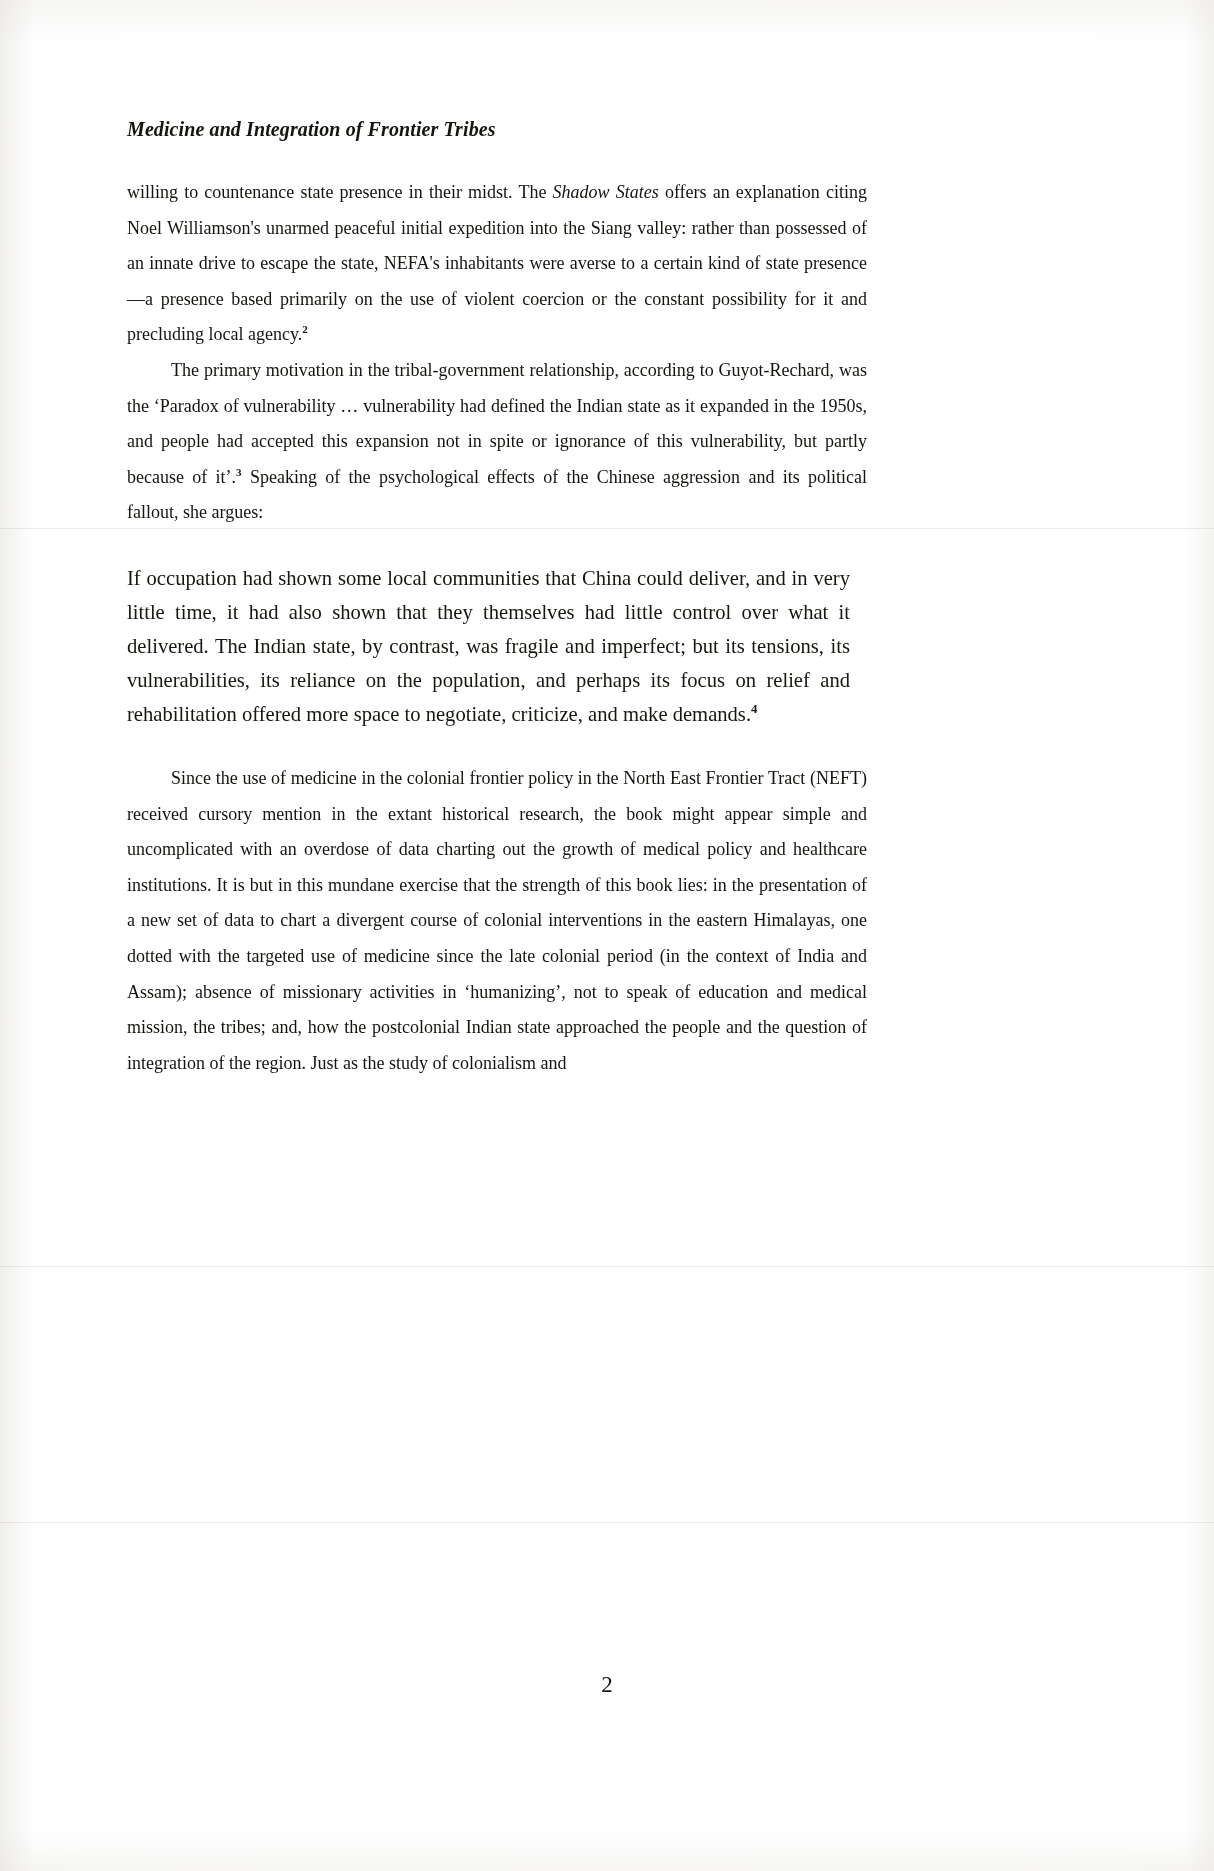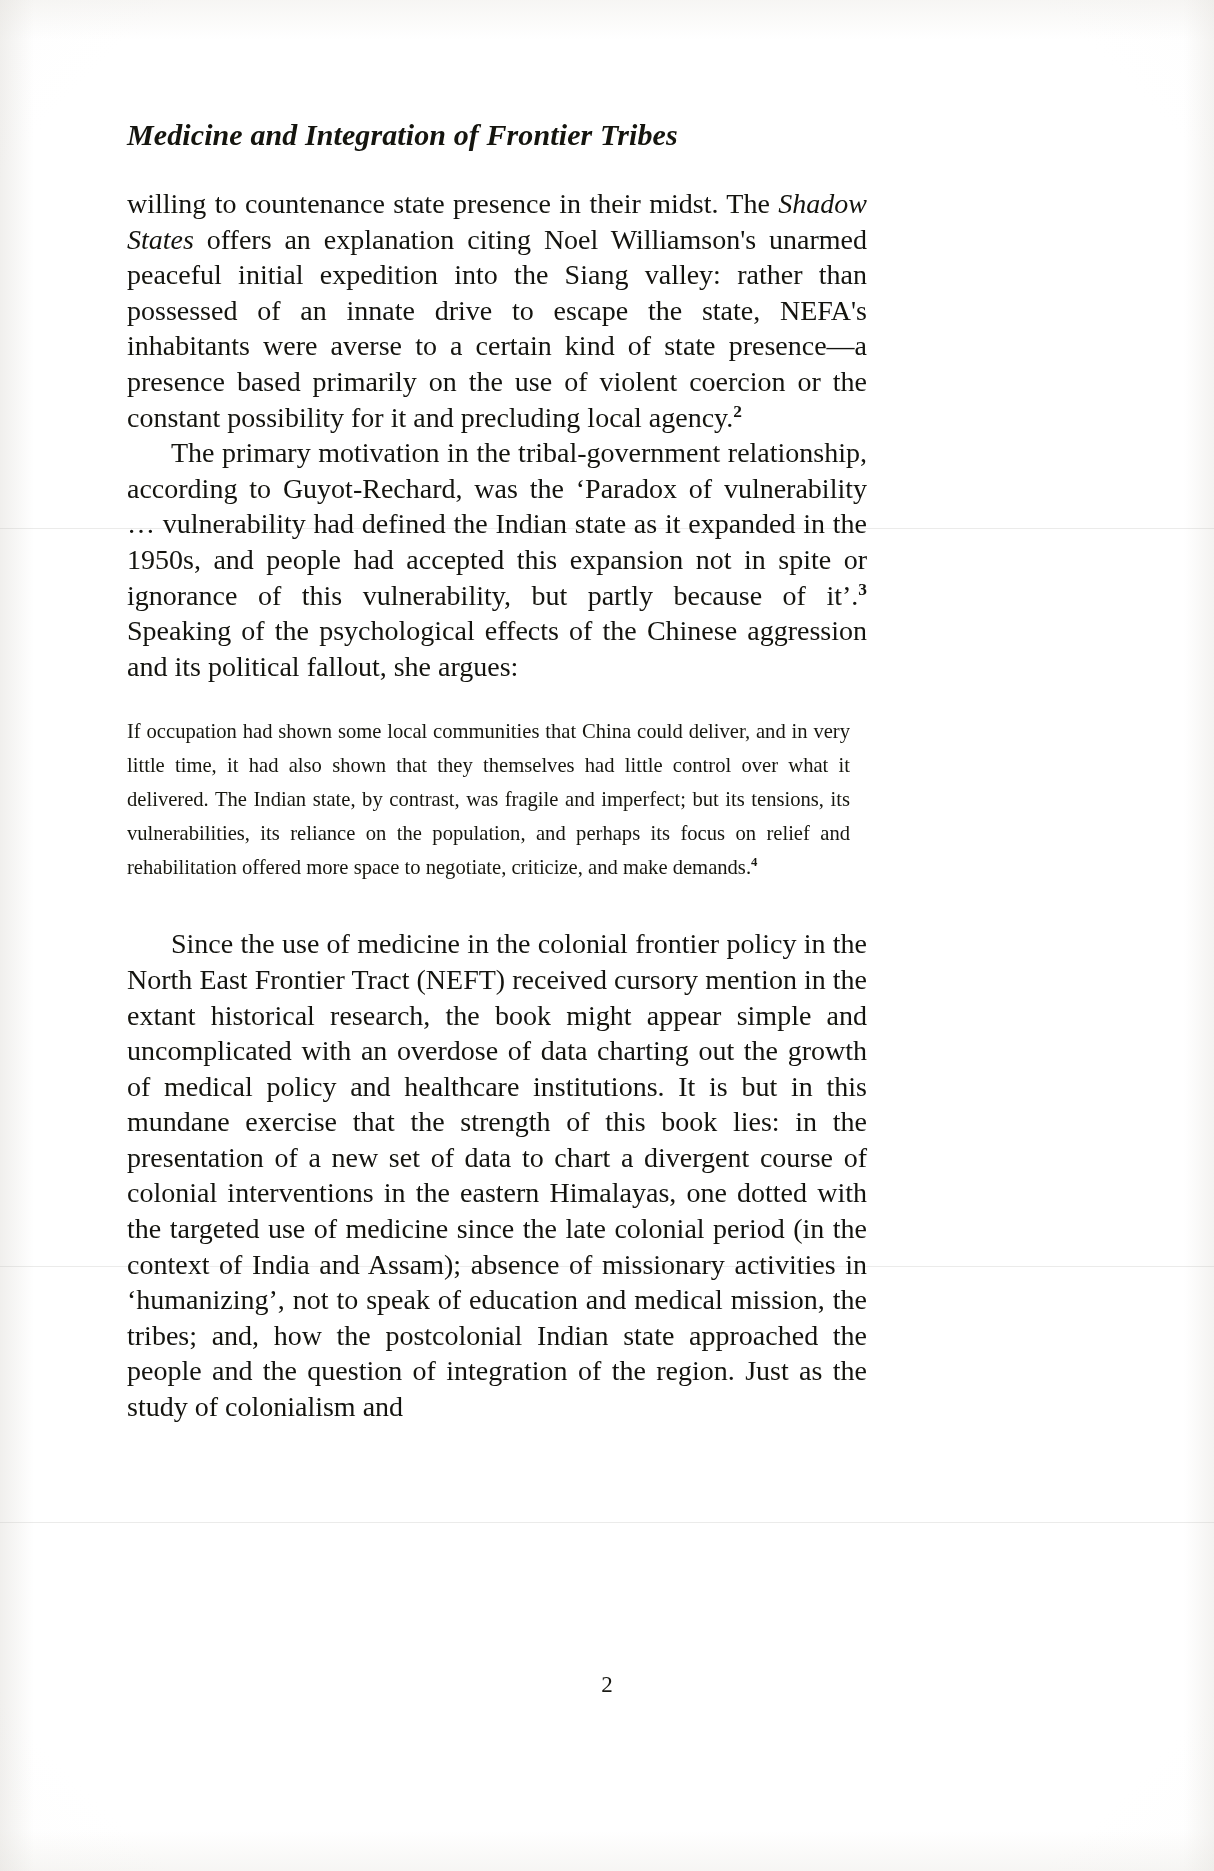--- a/index.html
+++ b/index.html
@@ -39,50 +39,50 @@
   .text-column {
     position: absolute;
     left: 127px;
     top: 118px;
     width: 740px;
   }
 
   .running-head {
     font-style: italic;
     font-weight: 700;
-    font-size: 30px;
+    font-size: 20px;
     letter-spacing: 0.1px;
     margin: 0 0 34px 0;
     color: #15150f;
     white-space: nowrap;
   }
 
   p.body-par {
     margin: 0;
-    font-size: 28px;
+    font-size: 18px;
     line-height: 35.6px;
     text-align: justify;
     text-justify: inter-word;
     color: #14140f;
     -webkit-font-smoothing: none;
   }
   p.body-par + p.body-par {
     text-indent: 44px;
   }
 
   .blockquote {
     margin: 30px 17px 0 0;
     font-size: 20.6px;
     line-height: 34px;
     text-align: justify;
     color: #17170f;
   }
 
   p.after-quote {
-    margin-top: 42px;
+    margin-top: 30px;
     text-indent: 44px;
   }
 
   .it { font-style: italic; }
 
   sup.fn {
     font-size: 0.62em;
     vertical-align: super;
     line-height: 0;
     font-weight: 700;

